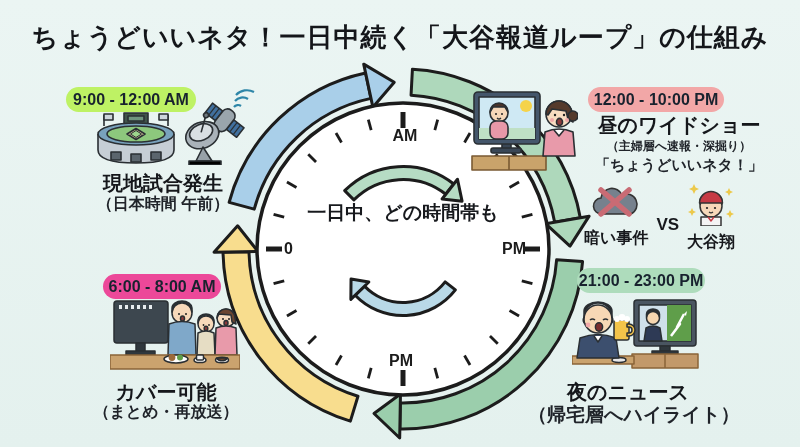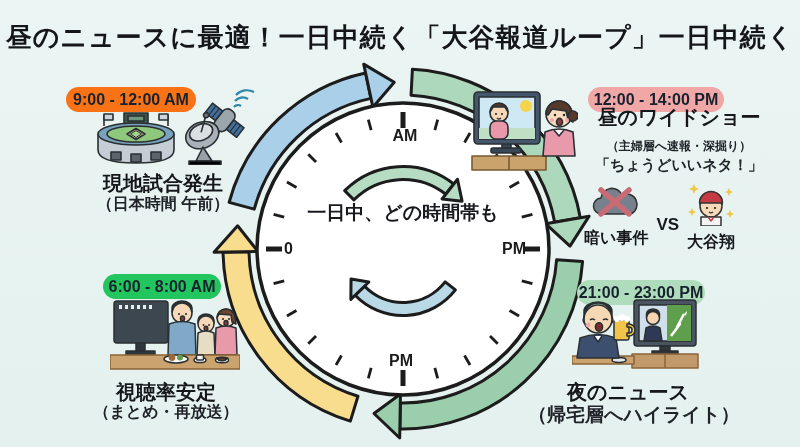--- a/index.html
+++ b/index.html
@@ -31,21 +31,21 @@
   .stage-sub{position:absolute;z-index:3;font-size:15px;font-weight:700;text-align:center;color:#20242a;white-space:nowrap;}
   .illus{position:absolute;z-index:3;}
   .vs-row{position:absolute;z-index:3;display:flex;align-items:flex-start;gap:8px;}
   .vs-col{display:flex;flex-direction:column;align-items:center;gap:2px;}
   .vs-label{font-size:16px;font-weight:800;color:#17191d;white-space:nowrap;}
   .vs-mid{font-size:17px;font-weight:700;color:#17191d;align-self:center;margin-top:14px;}
 </style>
 </head>
 <body>
 
-<div class="title">昼のニュースに最適！一日中続く「大谷報道ループ」一日中続く</div>
+<div class="title">ちょうどいいネタ！一日中続く「大谷報道ループ」の仕組み</div>
 
 <svg id="diagram" width="800" height="447">
     <path d="M229.13335126796773,202.4125718815462 A180,180 0 0 1 365.57589565280324,72.933431867915 L370.981599614065,98.36526948699395 A154,154 0 0 0 254.2474227514835,209.14186705421173 Z" fill="#a9cfe9" stroke="#1c1c1c" stroke-width="3" stroke-linejoin="round"></path>
     <path d="M363.70469043544335,64.13010346131074 L394.2598953074283,82.22886769598617 L372.8528048314248,107.16859789359819 Z" fill="#a9cfe9" stroke="#1c1c1c" stroke-width="3" stroke-linejoin="round"></path>
     <path d="M412.4204721237299,69.24668374417672 A180,180 0 0 1 580.2653955421974,217.74332801995251 L554.6603939638801,222.25818063929273 A154,154 0 0 0 411.0597372614134,95.21105164779564 Z" fill="#aed8bb" stroke="#1c1c1c" stroke-width="3" stroke-linejoin="round"></path>
     <path d="M589.1286653193073,216.18049442095014 L569.9745650911174,246.08544812497368 L545.7971241867701,223.82101423829508 Z" fill="#aed8bb" stroke="#1c1c1c" stroke-width="3" stroke-linejoin="round"></path>
     <path d="M582.5615290467683,261.55616527394255 A180,180 0 0 1 399.858566841289,428.9725851281504 L400.3123294086584,402.9765450540842 A154,154 0 0 0 556.6248637400129,259.7424969565953 Z" fill="#9bceac" stroke="#1c1c1c" stroke-width="3" stroke-linejoin="round"></path>
     <path d="M399.7014951833535,437.9712143845579 L374.0007543296226,413.46289475303877 L400.46940106659395,393.9779157976767 Z" fill="#9bceac" stroke="#1c1c1c" stroke-width="3" stroke-linejoin="round"></path>
     <path d="M350.37309314990745,421.1348560733464 A180,180 0 0 1 223.02741487184957,252.14143315871104 L249.02345494591574,251.68767059134166 A154,154 0 0 0 357.97475747269857,396.27093241830744 Z" fill="#f8dd8e" stroke="#1c1c1c" stroke-width="3" stroke-linejoin="round"></path>
     <path d="M214.02878561544205,252.29850481664658 L237.62523252015774,225.75809213966906 L258.0220842023233,251.5305989334061 Z" fill="#f8dd8e" stroke="#1c1c1c" stroke-width="3" stroke-linejoin="round"></path>
@@ -82,21 +82,21 @@
 
 <div class="clock-label" style="left:385px;top:127px;width:40px;">AM</div>
 <div class="clock-label" style="left:490px;top:240px;width:36px;text-align:right;">PM</div>
 <div class="clock-label" style="left:381px;top:352px;width:40px;">PM</div>
 <div class="clock-label" style="left:284px;top:240px;width:16px;text-align:left;">0</div>
 
 <div class="center-text">
   <div class="l1">一日中、どの時間帯も</div>
 </div>
 
-<div class="badge" style="left:66px;top:87px;width:130px;background:#f97316;">9:00 - 12:00 AM</div>
+<div class="badge" style="left:66px;top:87px;width:130px;background:#bef264;">9:00 - 12:00 AM</div>
 
 <div class="illus" style="left:94px;top:110px;">
   <svg width="84" height="60" viewBox="0 0 84 60">
     <g stroke="#2a2f33" stroke-width="1.6" stroke-linejoin="round">
       <line x1="10" y1="16" x2="10" y2="5"></line>
         <rect x="10" y="4" width="9" height="6" fill="#cdd6dc"></rect>
       <line x1="74" y1="16" x2="74" y2="5"></line>
         <rect x="65" y="4" width="9" height="6" fill="#cdd6dc"></rect>
       <rect x="30" y="3" width="24" height="11" fill="#40544a"></rect>
         <rect x="34" y="6" width="16" height="5" fill="#6f957e"></rect>
@@ -169,22 +169,22 @@
         <circle cx="98" cy="31" r="1.2" fill="#222" stroke="none"></circle>
       <ellipse cx="93.5" cy="38" rx="3" ry="3.6" fill="#8c3a3a"></ellipse>
       <circle cx="86" cy="36" r="2" fill="#f0a8a8" stroke="none"></circle>
         <circle cx="101" cy="36" r="2" fill="#f0a8a8" stroke="none"></circle>
       <path d="M79,48 Q93,42 107,48 L109,72 H77 Z" fill="#e89aaa"></path>
       <path d="M88,46 L93,52 L98,46" fill="#fff"></path>
     </g>
   </svg>
 </div>
 
-<div class="badge" style="left:588px;top:87px;width:136px;background:#f2a7a7;">12:00 - 14:00 PM</div>
-<div class="stage-title" style="left:583px;top:104px;width:192px;">昼のワイドショー</div>
+<div class="badge" style="left:588px;top:87px;width:136px;background:#f2a7a7;">12:00 - 10:00 PM</div>
+<div class="stage-title" style="left:583px;top:112px;width:192px;">昼のワイドショー</div>
 <div class="stage-sub" style="left:578px;top:138px;width:202px;font-size:12px;">（主婦層へ速報・深掘り）</div>
 <div class="stage-sub" style="left:578px;top:156px;width:202px;font-size:15px;font-weight:800;">「ちょうどいいネタ！」</div>
 
 <div class="vs-row" style="left:584px;top:182px;">
   <div class="vs-col">
     <span>
       <svg width="54" height="40" viewBox="0 0 54 40">
         <g stroke="#333" stroke-width="1.6">
           <path d="M13,32 a8 8 0 0 1 -1,-16 a11 11 0 0 1 21,-3 a9 9 0 0 1 9,19 Z" fill="#76818d"></path>
           <g stroke="#c96b74" stroke-width="5.5" stroke-linecap="round">
@@ -216,21 +216,21 @@
           <path d="M21,30 q2,1.6 4,0" fill="none" stroke-width="1.2"></path>
           <path d="M13,35 h20 v9 h-20 Z" fill="#f4f4f4"></path>
           <path d="M20,35 l3,4 3,-4" fill="none" stroke="#c63a44" stroke-width="1.4"></path>
         </g>
       </svg>
     </span>
     <span class="vs-label">大谷翔</span>
   </div>
 </div>
 
-<div class="badge" style="left:103px;top:274px;width:118px;background:#22c55e;">6:00 - 8:00 AM</div>
+<div class="badge" style="left:103px;top:274px;width:118px;background:#ec4899;">6:00 - 8:00 AM</div>
 
 <div class="illus" style="left:110px;top:297px;">
   <svg width="130" height="80" viewBox="0 0 130 80">
     <g stroke="#2a2f33" stroke-width="1.5" stroke-linejoin="round">
       <circle cx="72" cy="16" r="10" fill="#f7d9ba"></circle>
       <path d="M62,15 a10 10 0 0 1 20 0 l0,-4 a10 7 0 0 0 -20,0 Z" fill="#262626"></path>
       <circle cx="69" cy="17" r="1" fill="#222" stroke="none"></circle>
         <circle cx="76" cy="17" r="1" fill="#222" stroke="none"></circle>
       <ellipse cx="72.5" cy="21.5" rx="2" ry="2.6" fill="#8c3a3a"></ellipse>
       <path d="M59,27 Q72,22 85,27 L86,58 H58 Z" fill="#7fa8c9"></path>
@@ -262,24 +262,24 @@
       <circle cx="62" cy="60.5" r="3.4" fill="#9c6a3a" stroke="none"></circle>
       <circle cx="70" cy="60.5" r="3" fill="#5f9e4a" stroke="none"></circle>
       <ellipse cx="90" cy="63" rx="6" ry="2.6" fill="#fff"></ellipse>
       <rect x="86.5" y="58" width="7" height="5" rx="1" fill="#f4f4f4"></rect>
       <ellipse cx="112" cy="63" rx="6.5" ry="2.8" fill="#fff"></ellipse>
       <path d="M106.5,61 a6 4.5 0 0 0 11,0 Z" fill="#7a4a2a"></path>
     </g>
   </svg>
 </div>
 
-<div class="stage-title" style="left:66px;top:379px;width:200px;">視聴率安定</div>
+<div class="stage-title" style="left:66px;top:379px;width:200px;">カバー可能</div>
 <div class="stage-sub" style="left:66px;top:402px;width:200px;font-size:16px;">（まとめ・再放送）</div>
 
-<div class="badge" style="left:577px;top:280px;width:128px;background:#aedcbc;">21:00 - 23:00 PM</div>
+<div class="badge" style="left:577px;top:268px;width:128px;background:#aedcbc;">21:00 - 23:00 PM</div>
 
 <div class="illus" style="left:572px;top:294px;">
   <svg width="130" height="80" viewBox="0 0 130 80">
     <g stroke="#2a2f33" stroke-width="1.5" stroke-linejoin="round">
       <rect x="62" y="6" width="62" height="46" rx="3" fill="#4a5561"></rect>
       <rect x="67" y="11" width="52" height="36" fill="#cfe0ea"></rect>
       <rect x="95" y="11" width="24" height="36" fill="#5f9e4a" stroke="none"></rect>
       <path d="M99,42 L108,30 L105,33 L112,20" fill="none" stroke="#fff" stroke-width="2.5"></path>
       <path d="M112,20 l3,-3 -1,5 Z" fill="#fff" stroke="none"></path>
       <circle cx="81" cy="24" r="6.5" fill="#f6d6b0"></circle>

